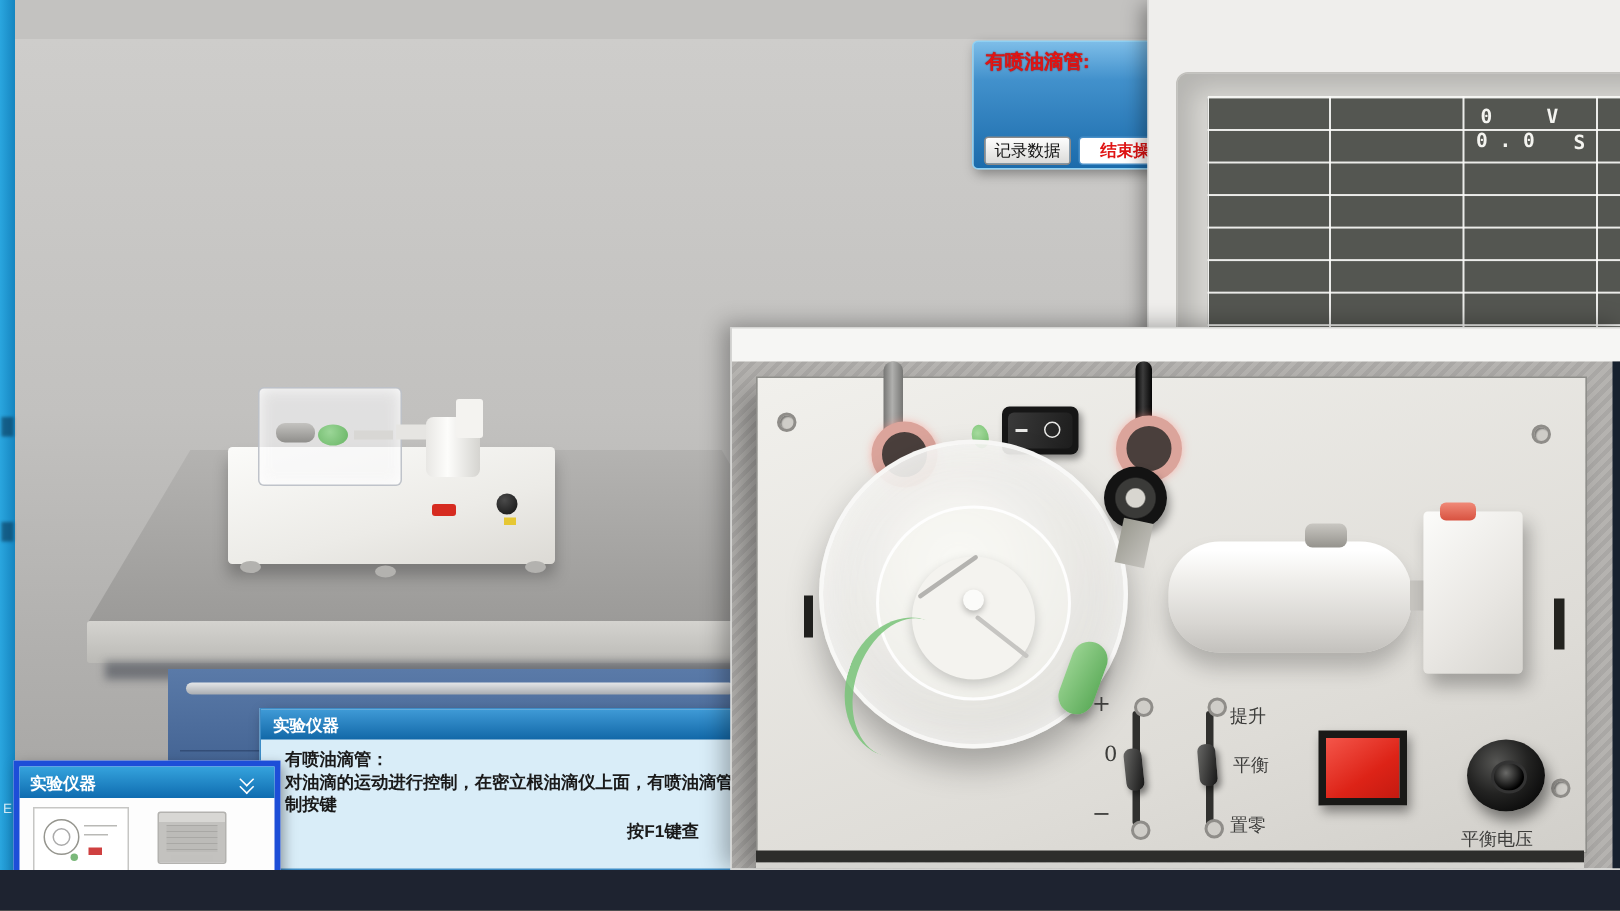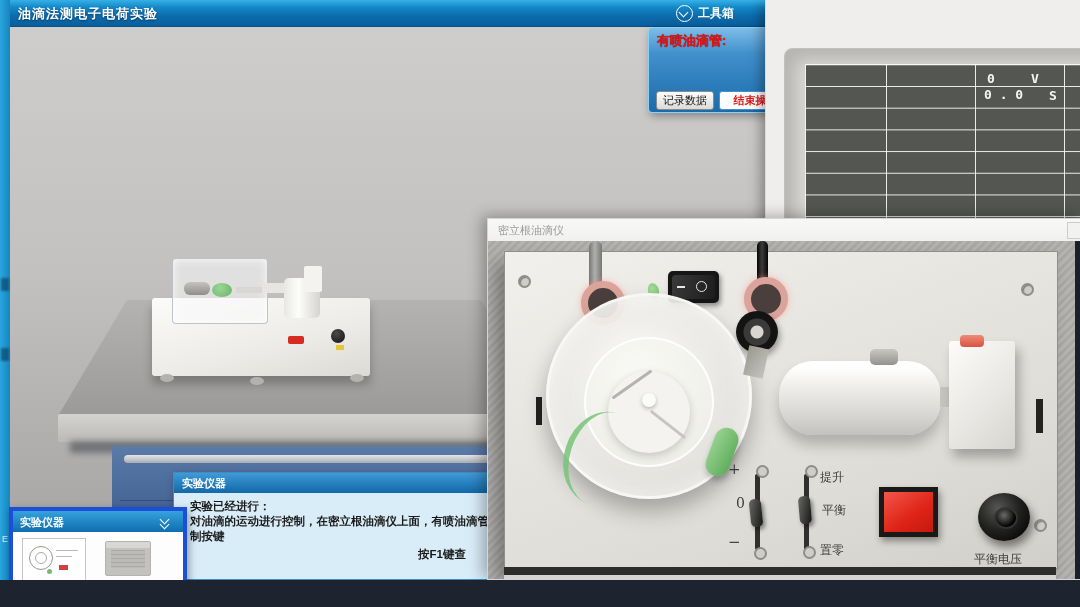--- a/index.html
+++ b/index.html
@@ -252,41 +252,32 @@
       <div class="abs m-foot" style="left:350px;top:348px;"></div>
     </div>
   </div>
 
   <div id="left-strip" class="abs">
     <div class="abs strip-mark" style="top:278px;"></div>
     <div class="abs strip-mark" style="top:348px;"></div>
     <div id="strip-char" class="abs">E</div>
   </div>
 
-  <div id="titlebar" class="abs">
-    <div id="app-title" class="abs">油滴法测电子电荷实验</div>
-    <div id="toolbox-btn" class="abs">
-      <span id="toolbox-circle">
-          <i></i>
-        </span>
-      <span id="toolbox-label">工具箱</span>
-    </div>
-  </div>
 
   <div id="timer-panel" class="abs">
     <div id="timer-label" class="abs">有喷油滴管:</div>
     <div id="btn-record" class="abs timer-btn">记录数据</div>
     <div id="btn-end" class="abs timer-btn">结束操</div>
   </div>
 
   <div id="tip-win" class="abs">
     <div id="tip-titlebar" class="abs">
       <div id="tip-title" class="abs">实验仪器</div>
     </div>
-    <div class="abs tip-text" style="top:26px;">实验已经进行：</div>
+    <div class="abs tip-text" style="top:26px;">有喷油滴管：</div>
     <div class="abs tip-text" style="top:41px;">对油滴的运动进行控制，在密立根油滴仪上面，有喷油滴管，电压的调</div>
     <div class="abs tip-text" style="top:56px;">制按键</div>
     <div id="tip-help" class="abs">按F1键查</div>
   </div>
 
   <div id="instr-panel" class="abs">
     <div id="instr-titlebar" class="abs">
       <div id="instr-title" class="abs">实验仪器</div>
       <div id="instr-chevron" class="abs">
         <i style="top:0;"></i>
@@ -312,24 +303,20 @@
       <div id="crt-screen" class="abs">
         <span class="crt-read" style="left:181px;top:6px;">0</span>
         <span class="crt-read" style="left:225px;top:6px;">V</span>
         <span class="crt-read" style="left:178px;top:22px;">0 . 0</span>
         <span class="crt-read" style="left:243px;top:23px;">S</span>
       </div>
     </div>
   </div>
 
   <div id="app-win" class="abs">
-    <div id="aw-titlebar" class="abs">
-      <div id="aw-title" class="abs">密立根油滴仪</div>
-      <div id="aw-close" class="abs"></div>
-    </div>
     <div id="aw-content" class="abs">
       <div id="aw-darkstrip" class="abs"></div>
       <div id="aw-panel" class="abs"></div>
 
       <div id="aw-cable1" class="abs"></div>
       <div id="aw-cable2" class="abs"></div>
       <div class="abs grommet" style="left:93px;top:40px;"></div>
       <div class="abs grommet" style="left:256px;top:36px;"></div>
       <div id="aw-led" class="abs"></div>
       <div id="aw-rocker" class="abs">

